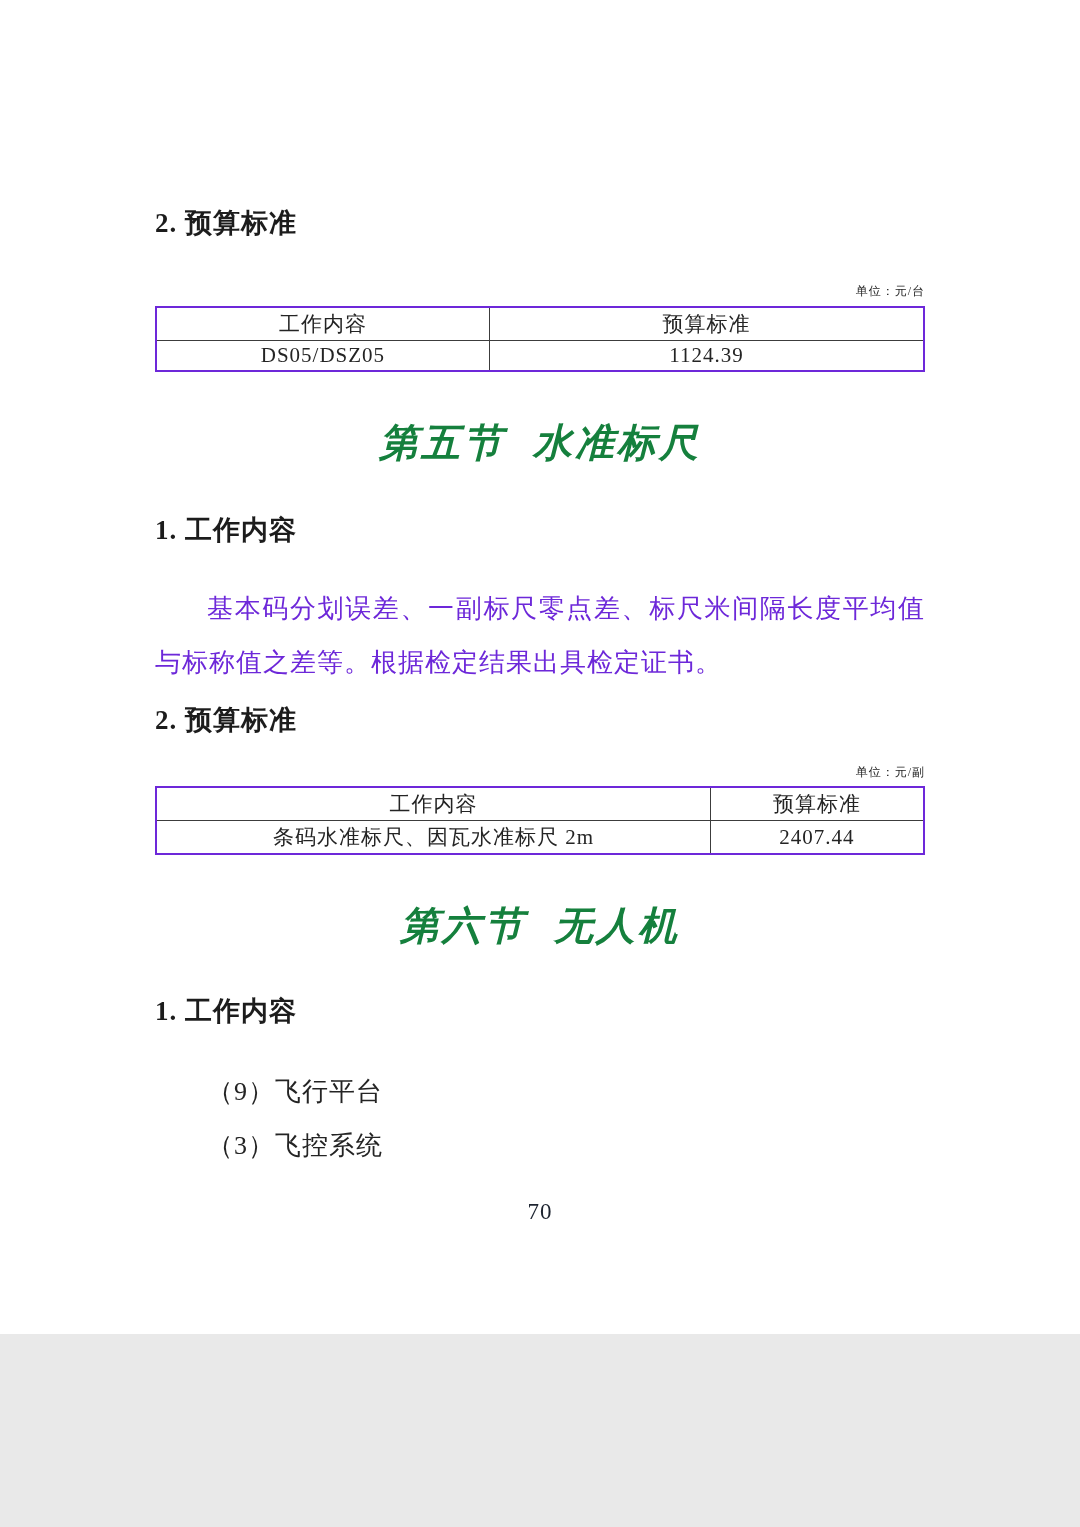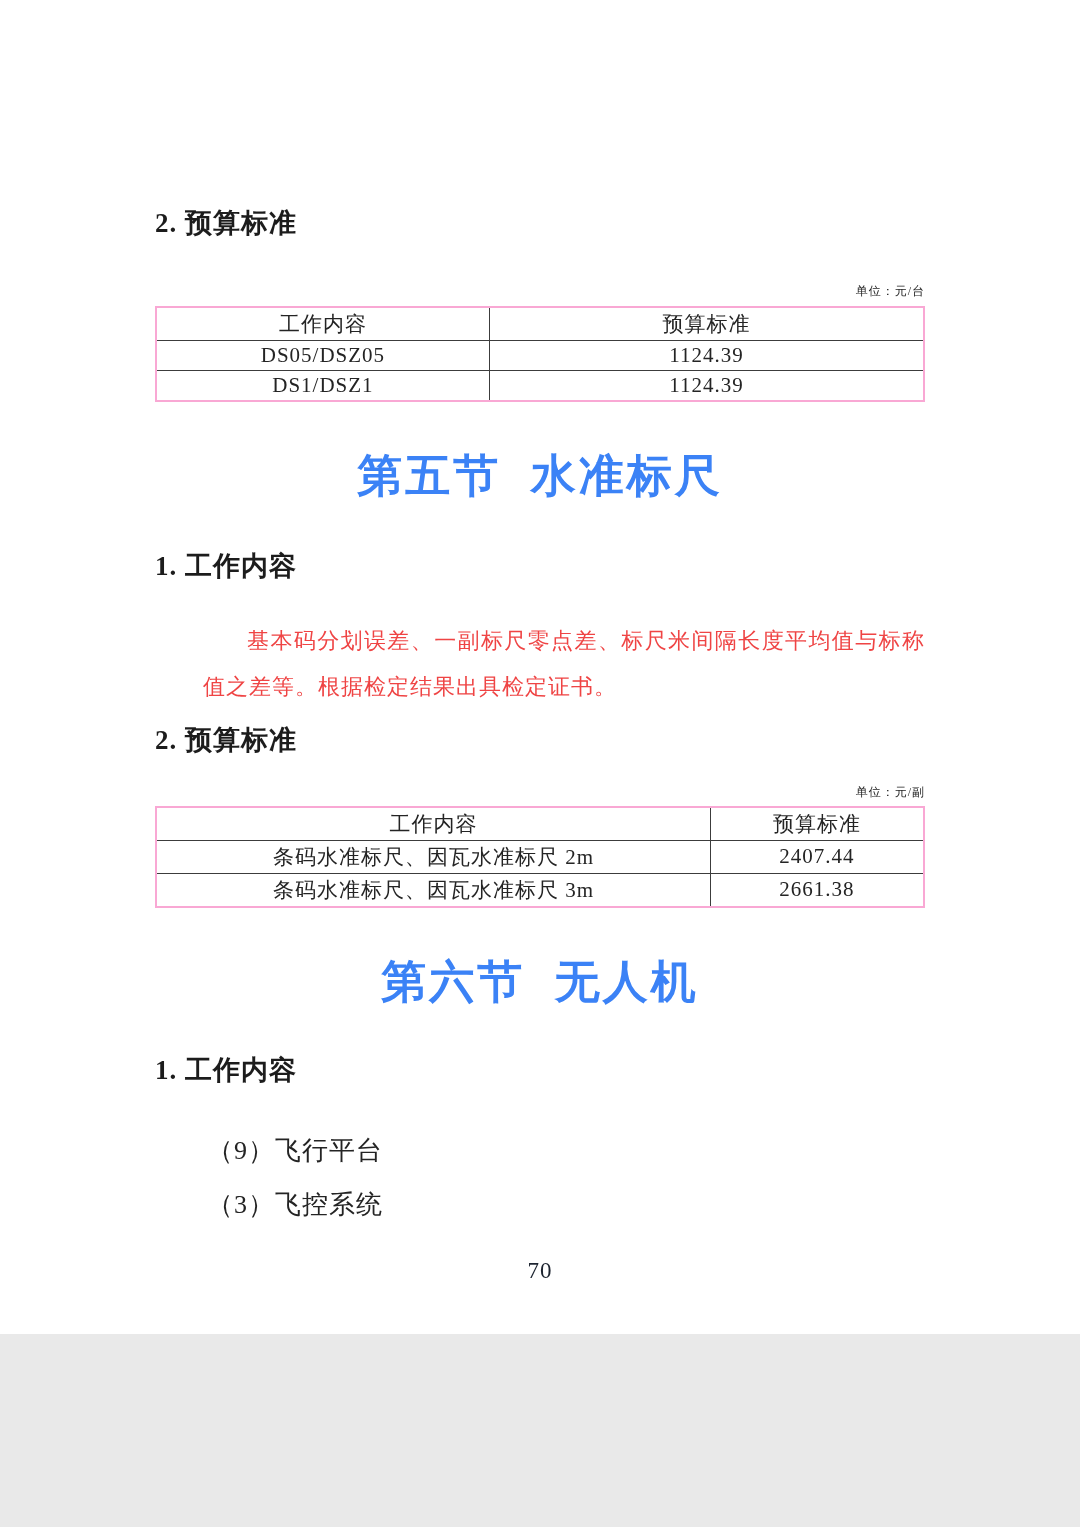--- a/index.html
+++ b/index.html
@@ -31,56 +31,56 @@
     font-size: 12px;
     color: #222222;
     letter-spacing: 1px;
   }
   .unit-1 { margin-top: 42px; margin-bottom: 6px; }
   .unit-2 { margin-top: 26px; margin-bottom: 5px; }
   table.btable {
     width: 100%;
     border-collapse: collapse;
     table-layout: fixed;
-    border: 2px solid #f9a8d4;
+    border: 2px solid #6d28d9;
   }
   table.btable th, table.btable td {
     border: 1.6px solid #3c3c3c;
     font-weight: 400;
     font-size: 21px;
     color: #242424;
     text-align: center;
     vertical-align: middle;
     height: 29px;
     padding: 2px 6px;
     letter-spacing: 1px;
   }
   .col-split-43 { width: 43.4%; }
   .col-split-72 { width: 72.2%; }
   .section-title {
     font-family: "Liberation Sans", "DejaVu Sans", sans-serif;
     font-weight: 700;
-    font-size: 45px;
-    color: #3b82f6;
+    font-size: 39px;
+    color: #15803d;
     text-align: center;
     letter-spacing: 3px;
     word-spacing: 14px;
     margin-top: 44px;
+    font-style: italic;
   }
   .sub-heading-1 { margin-top: 42px; }
   .sub-heading-2 { margin-top: 12px; }
   .sub-heading-3 { margin-top: 40px; }
   .body-para {
-    font-size: 22px;
+    font-size: 26px;
     line-height: 2.08;
-    color: #ef4444;
+    color: #6d28d9;
     text-align: justify;
     text-indent: 2em;
     letter-spacing: 1px;
-    margin-left: 48px;
   }
   .para-1 { margin-top: 34px; }
   .body-line {
     font-size: 26px;
     line-height: 2.08;
     color: #242424;
     text-indent: 2em;
     letter-spacing: 1px;
   }
   .line-item-1 { margin-top: 36px; }
@@ -111,24 +111,20 @@
         <tr>
           <th>工作内容</th>
           <th>预算标准</th>
         </tr>
       </thead>
       <tbody>
         <tr>
           <td>DS05/DSZ05</td>
           <td>1124.39</td>
         </tr>
-        <tr>
-          <td>DS1/DSZ1</td>
-          <td>1124.39</td>
-        </tr>
       </tbody>
     </table>
 
     <div class="section-title">第五节 水准标尺</div>
 
     <div class="num-heading sub-heading-1">1. 工作内容</div>
 
     <p class="body-para para-1">基本码分划误差、一副标尺零点差、标尺米间隔长度平均值与标称值之差等。根据检定结果出具检定证书。</p>
 
     <div class="num-heading sub-heading-2">2. 预算标准</div>
@@ -144,24 +140,20 @@
         <tr>
           <th>工作内容</th>
           <th>预算标准</th>
         </tr>
       </thead>
       <tbody>
         <tr>
           <td>条码水准标尺、因瓦水准标尺 2m</td>
           <td>2407.44</td>
         </tr>
-        <tr>
-          <td>条码水准标尺、因瓦水准标尺 3m</td>
-          <td>2661.38</td>
-        </tr>
       </tbody>
     </table>
 
     <div class="section-title">第六节 无人机</div>
 
     <div class="num-heading sub-heading-3">1. 工作内容</div>
 
     <div class="body-line line-item-1">（9）飞行平台</div>
 
 

